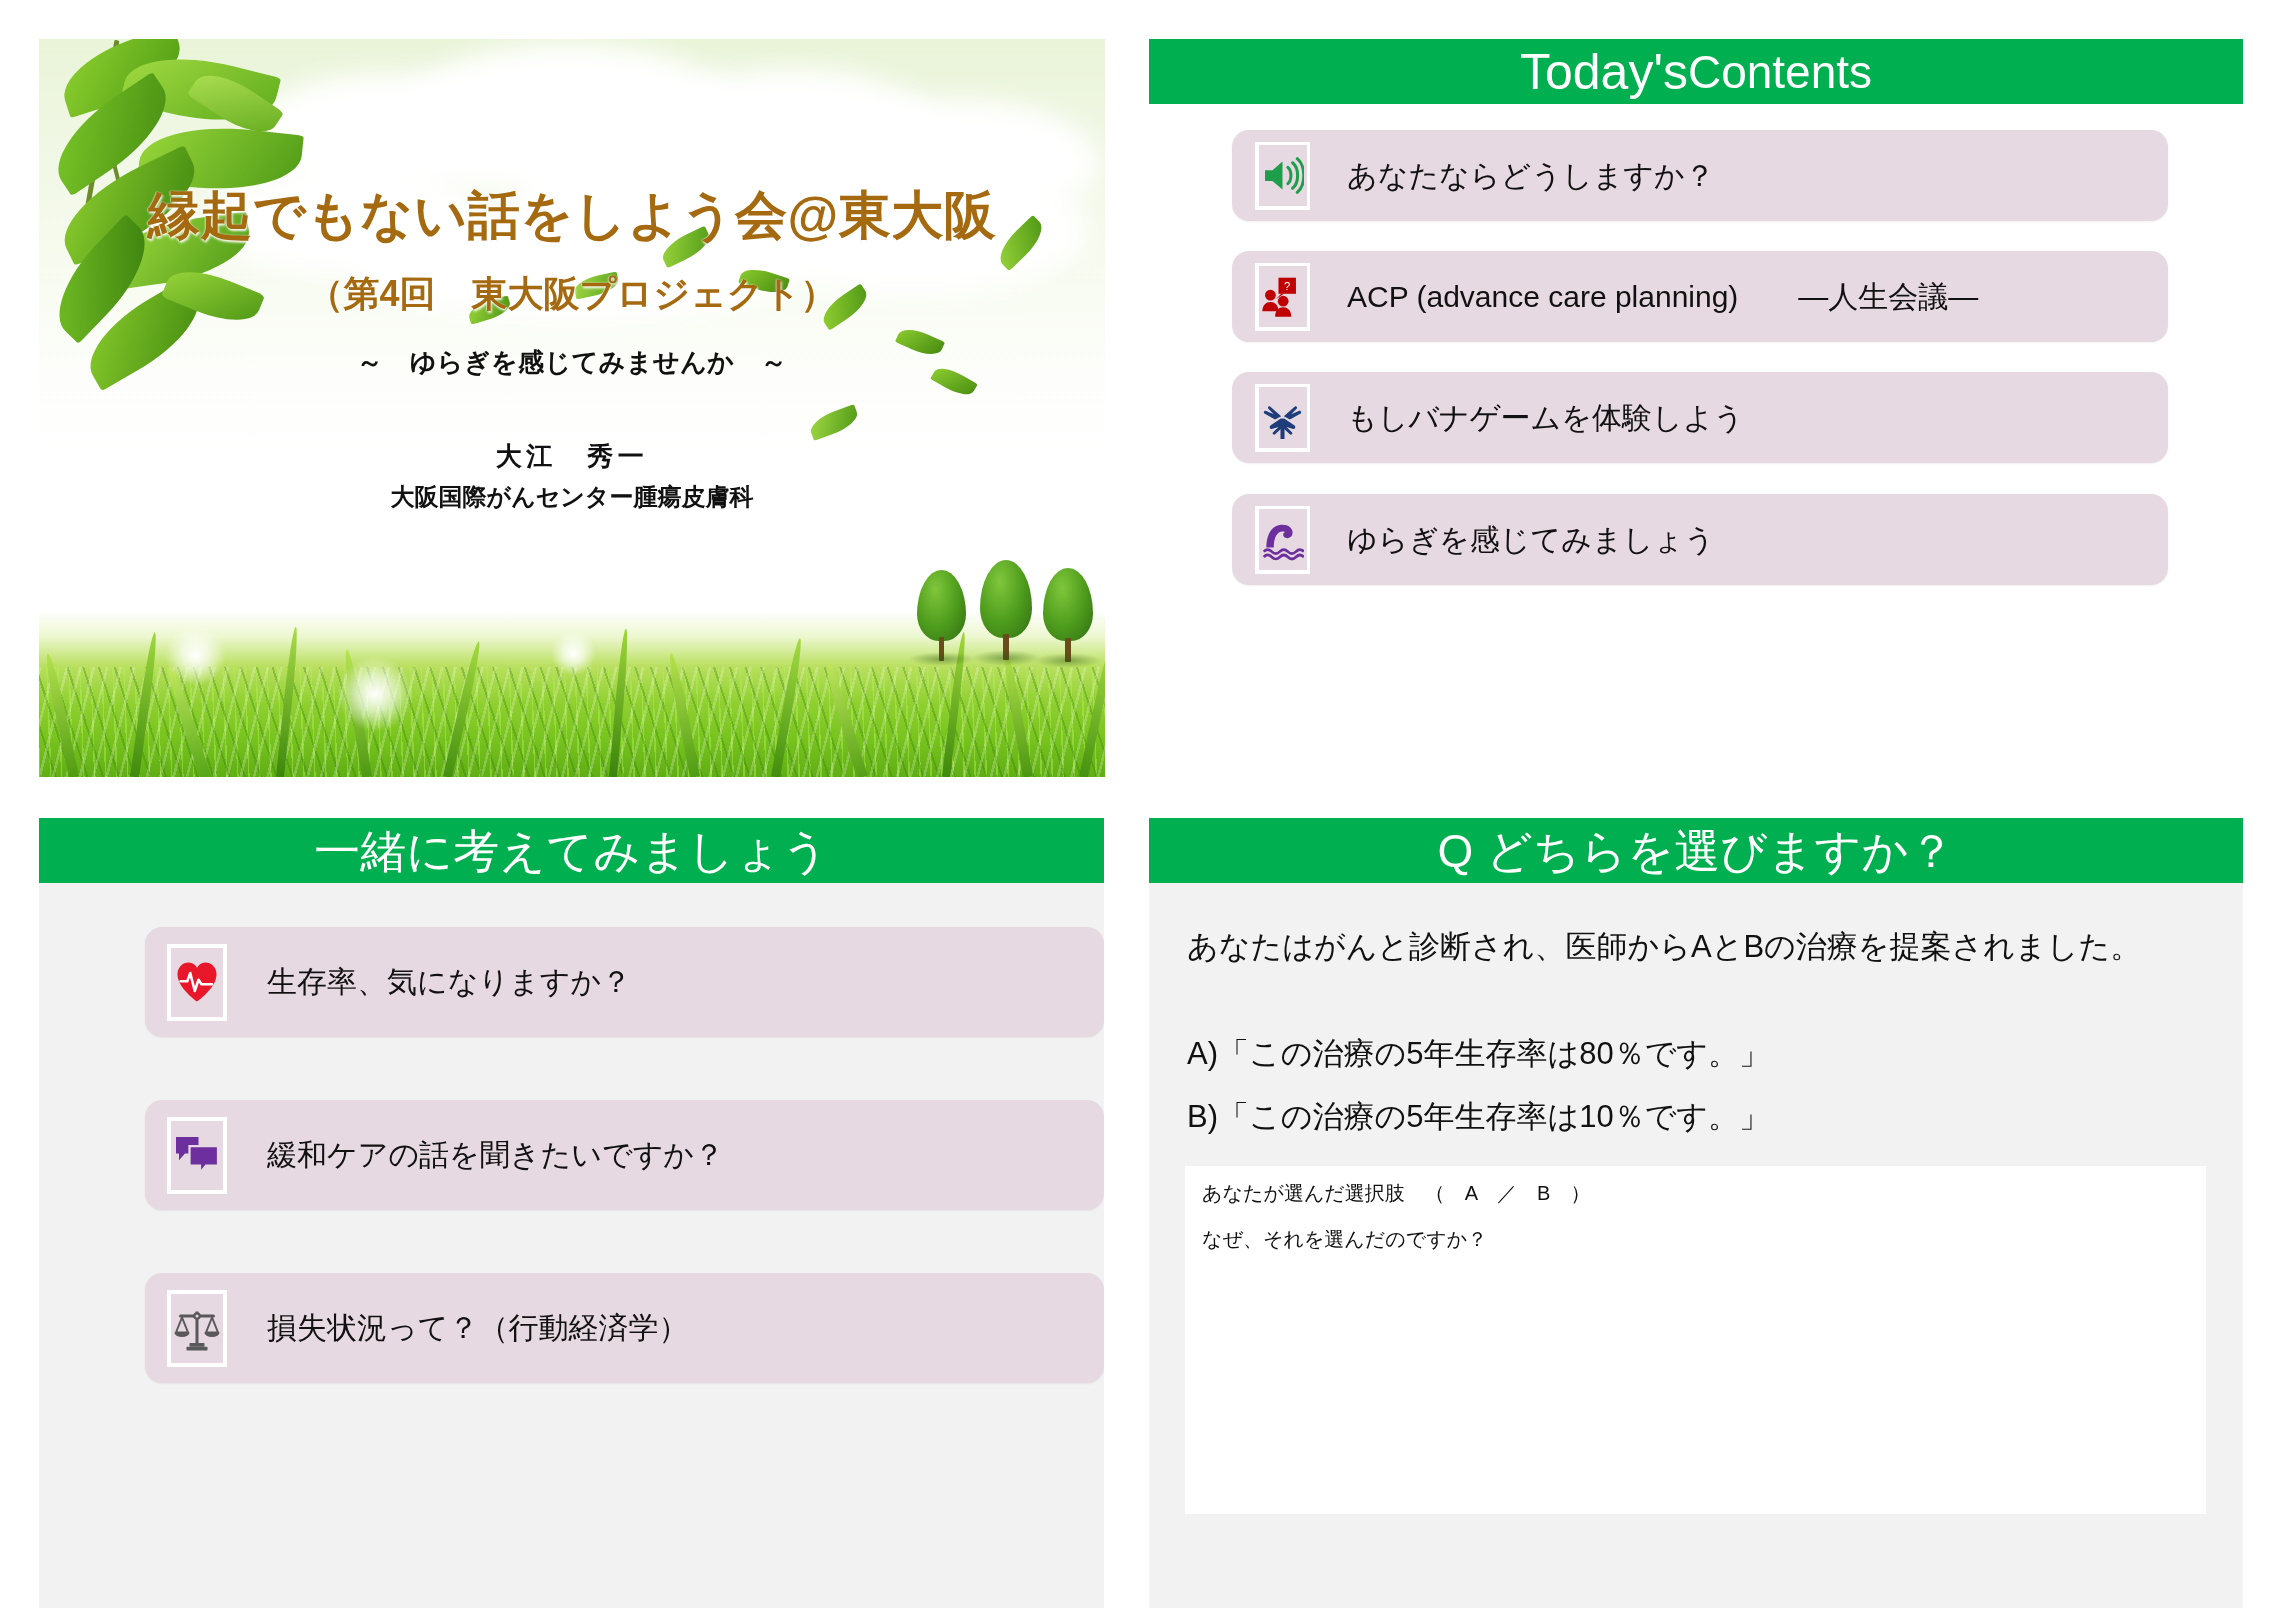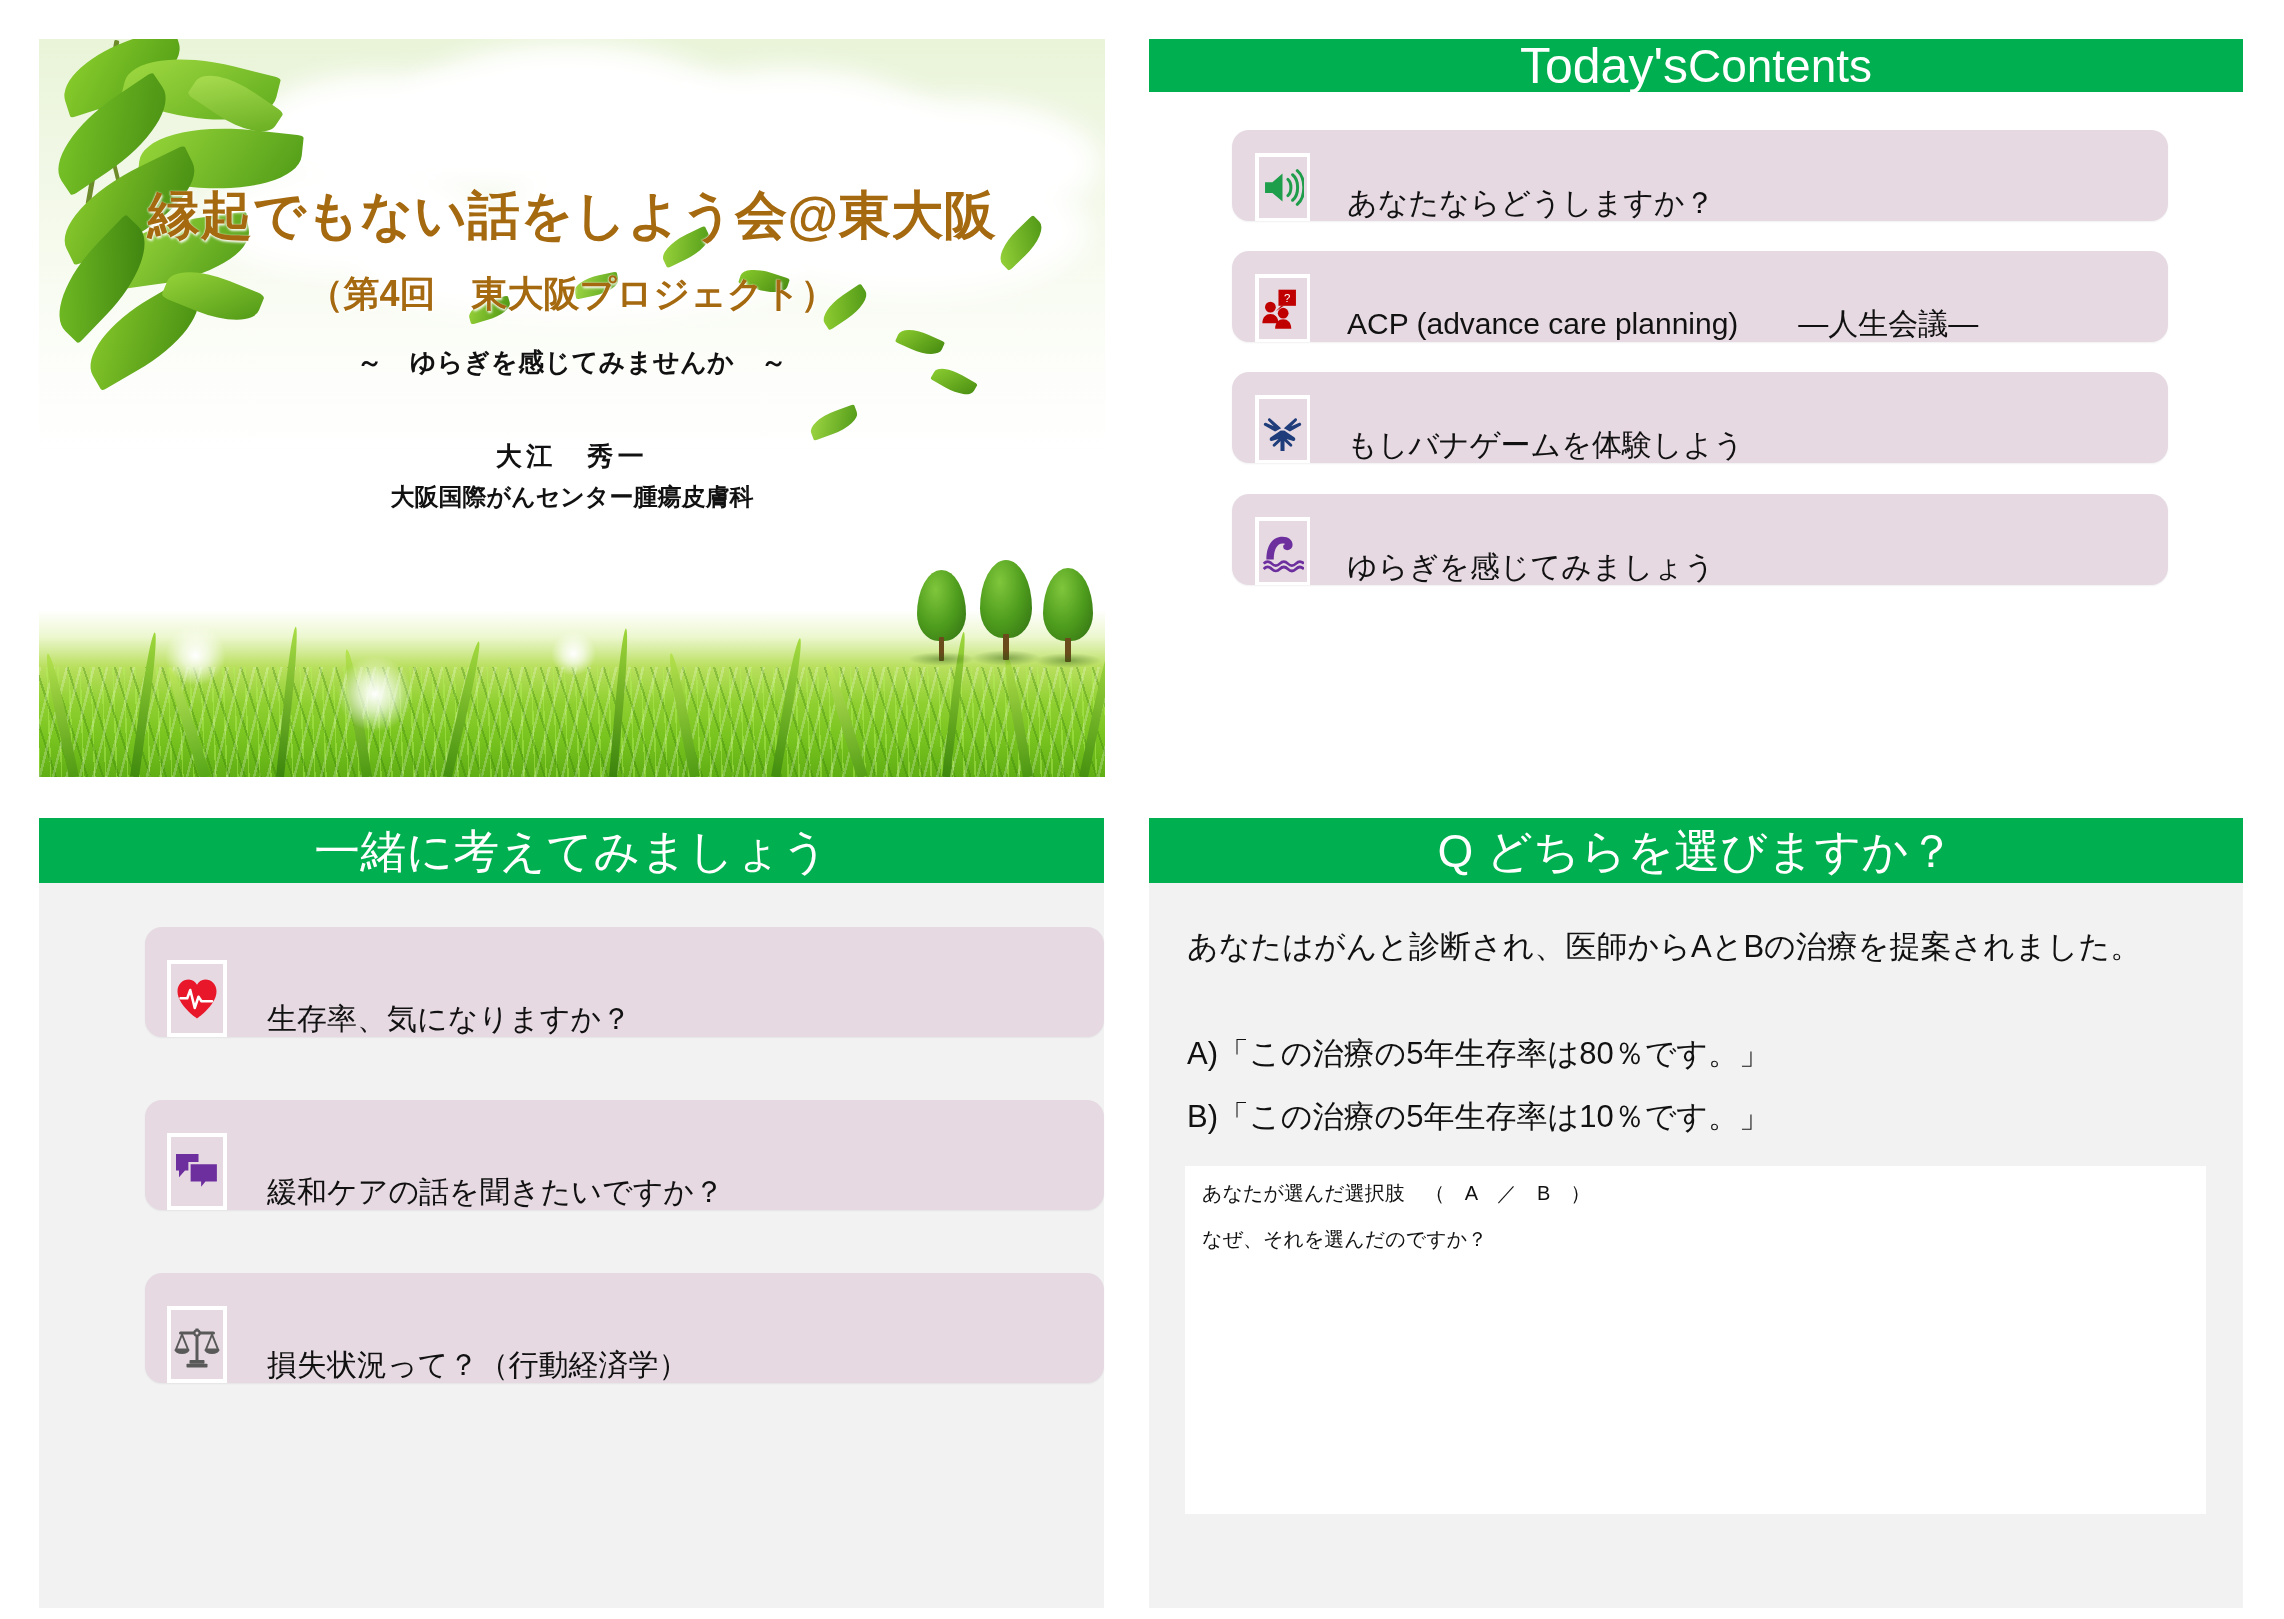--- a/index.html
+++ b/index.html
@@ -90,36 +90,36 @@
     font-size:46px;line-height:1.0;
     display:flex;align-items:center;justify-content:center;
     box-sizing:border-box;
   }
   .panel-head .en{font-weight:400;}
   .panel-body{box-sizing:border-box;}
 
   
   .row{
     background:#E6D9E2;border-radius:17px;
-    display:flex;align-items:flex-end;box-sizing:border-box;
+    display:flex;align-items:center;box-sizing:border-box;
     box-shadow:0 1px 2px rgba(0,0,0,.06);
   }
   .row .icon-box{
     background:#ffffff;box-sizing:border-box;
     display:flex;align-items:center;justify-content:center;flex:none;
   }
   .row .icon-inner{background:#E6D9E2;width:100%;height:100%;
     display:flex;align-items:center;justify-content:center;}
   .row .row-label{
     font-size:30px;color:#111111;line-height:1.25;white-space:pre;
   }
 
   
   #contents-panel{left:1149px;top:39px;width:1094px;height:738px;background:#ffffff;}
-  #contents-panel .panel-head{position:absolute;left:0;top:0;width:100%;height:53px;}
+  #contents-panel .panel-head{position:absolute;left:0;top:0;width:100%;height:65px;}
   #contents-panel .panel-body{position:absolute;left:0;top:65px;width:100%;height:673px;padding:0;}
   #contents-panel .row{
     position:absolute;left:83px;width:936px;height:91px;padding-left:23px;
   }
   #contents-panel .row .icon-box{width:55px;height:68px;padding:3.5px;}
   #contents-panel .row .row-label{margin-left:37px;}
 
   
   #consider-panel{left:39px;top:818px;width:1065px;height:790px;background:#ffffff;}
   #consider-panel .panel-head{position:absolute;left:0;top:0;width:100%;height:65px;}

